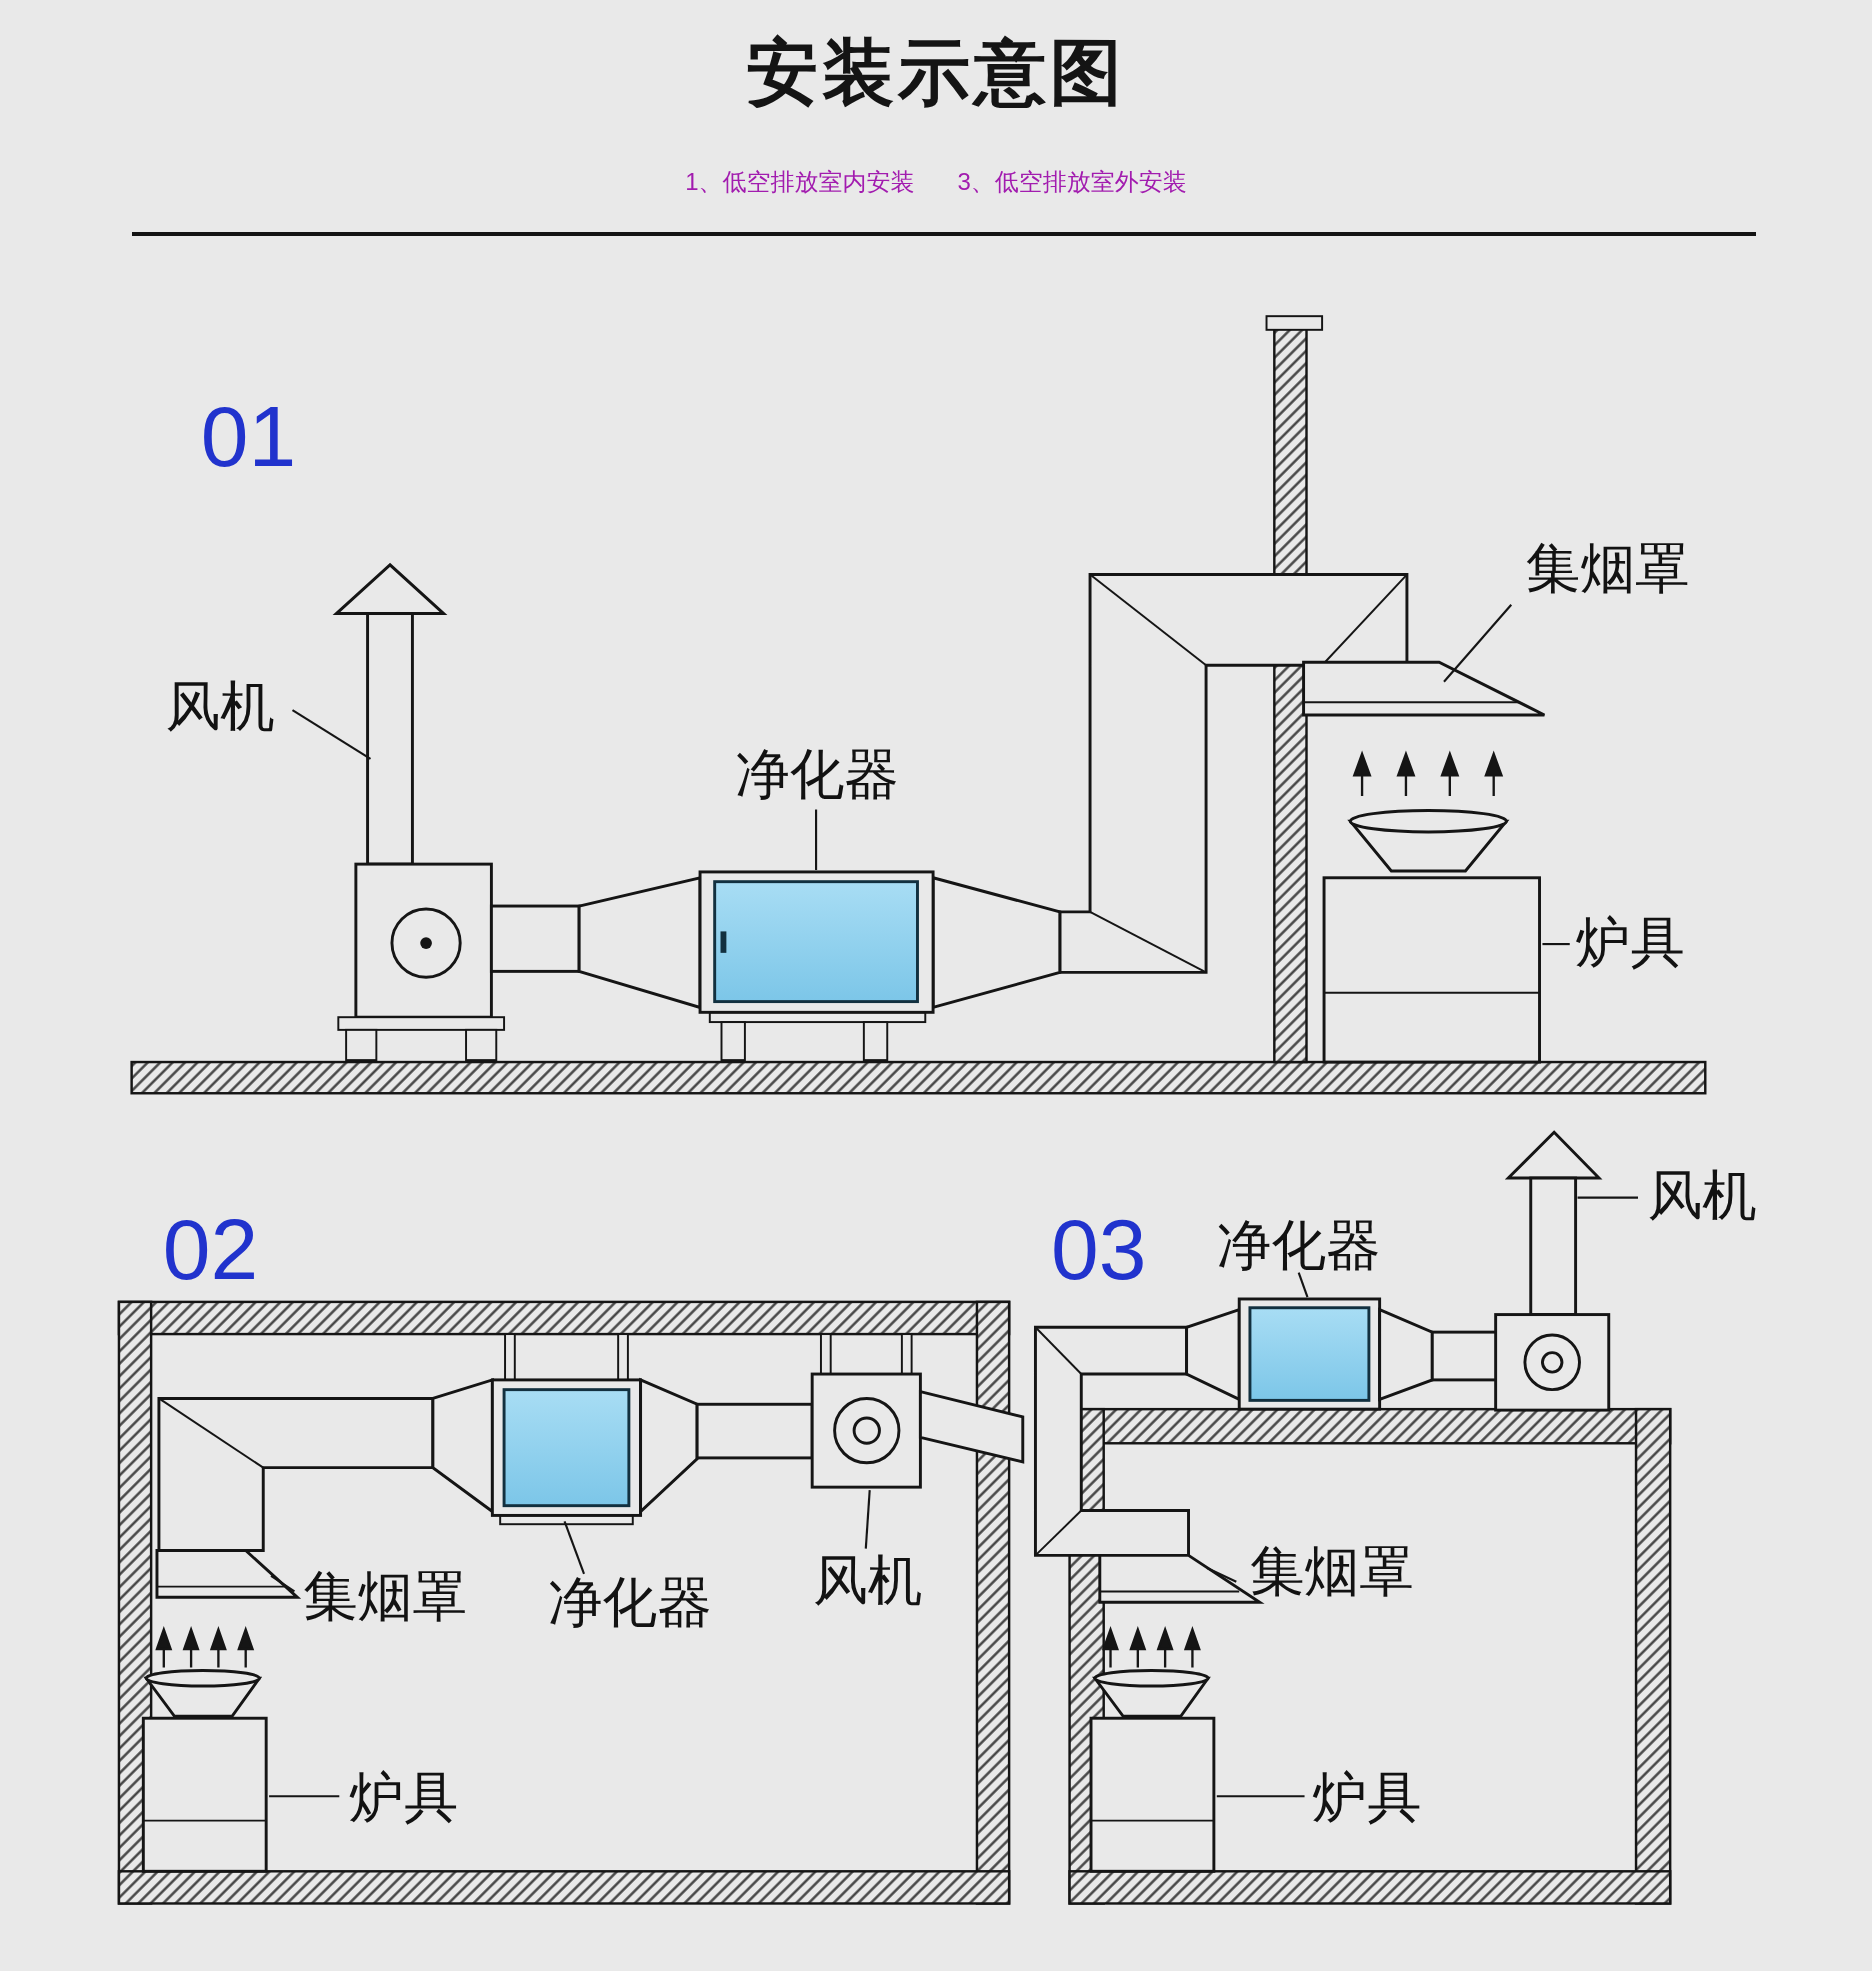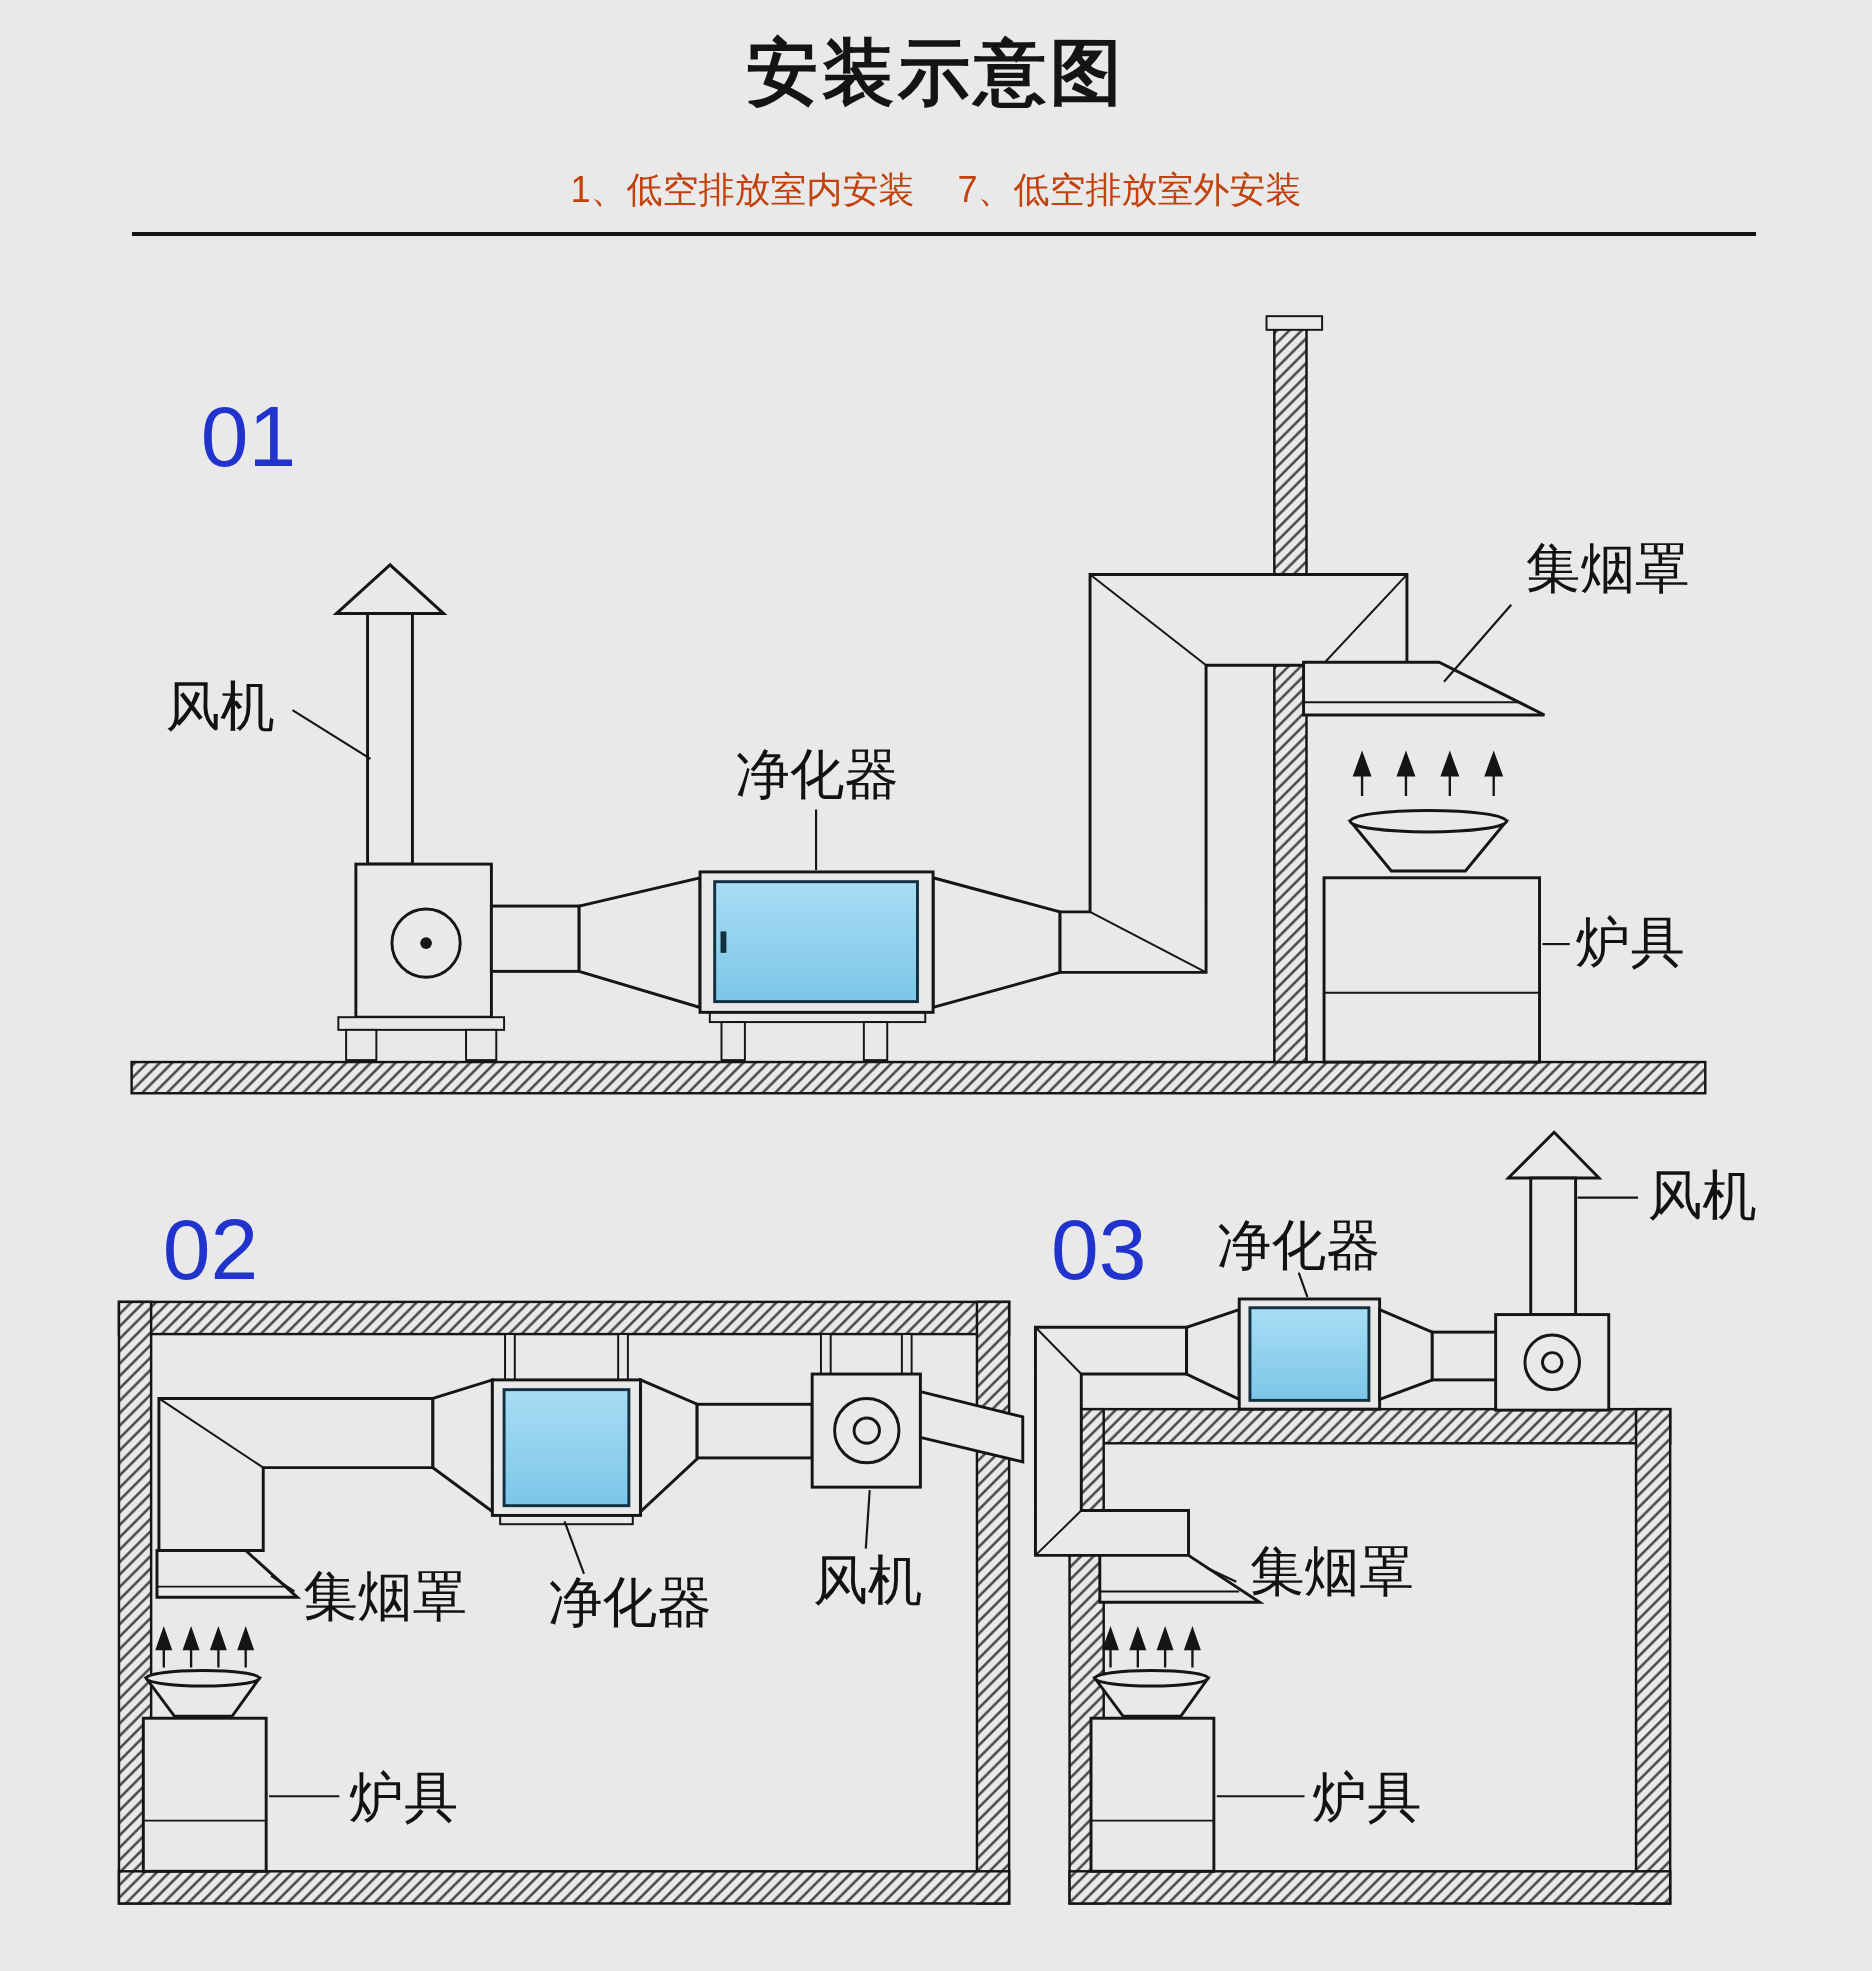--- a/index.html
+++ b/index.html
@@ -11,21 +11,21 @@
   }
   .page{position:absolute;inset:0;padding-left:29px;}
   .title{
     position:absolute;top:25px;left:0;width:1872px;
     text-align:center;font-size:72px;font-weight:600;color:#141414;
     margin:0;letter-spacing:3.9px;
   }
   .legend{
     position:absolute;top:166px;left:0;width:1872px;
     display:flex;justify-content:center;column-gap:43px;
-    font-size:36px;font-weight:500;color:#c2410c;
+    font-size:24px;font-weight:500;color:#a21caf;
   }
   .rule{
     position:absolute;top:232px;left:132px;width:1624px;height:3.9px;
     background:#141414;
   }
   svg{position:absolute;top:0;left:0;}
   .shape{fill:#e9e9e9;stroke:#151515;stroke-width:3;stroke-linejoin:miter;}
   .thin{stroke-width:2;}
   .hatched{fill:url(#hatch);stroke:#151515;stroke-width:2.5;}
   .panel{fill:url(#panelGrad);stroke:#12303f;stroke-width:3;}
@@ -37,21 +37,21 @@
 </style>
 </head>
 <body>
 
 <div class="page">
 
   <h1 class="title">安装示意图</h1>
 
   <div class="legend">
     <span>1、低空排放室内安装</span>
-    <span>7、低空排放室外安装</span>
+    <span>3、低空排放室外安装</span>
   </div>
 
   <div class="rule"></div>
 
   <svg width="1872" height="1972" viewBox="0 0 1920 2022">
     <defs>
       <pattern id="hatch" width="9" height="9" patternUnits="userSpaceOnUse" patternTransform="rotate(45)">
         <rect width="9" height="9" fill="#e9e9e9"></rect>
         <line x1="4.5" y1="0" x2="4.5" y2="9" stroke="#3c3c3c" stroke-width="2.4"></line>
       </pattern>

